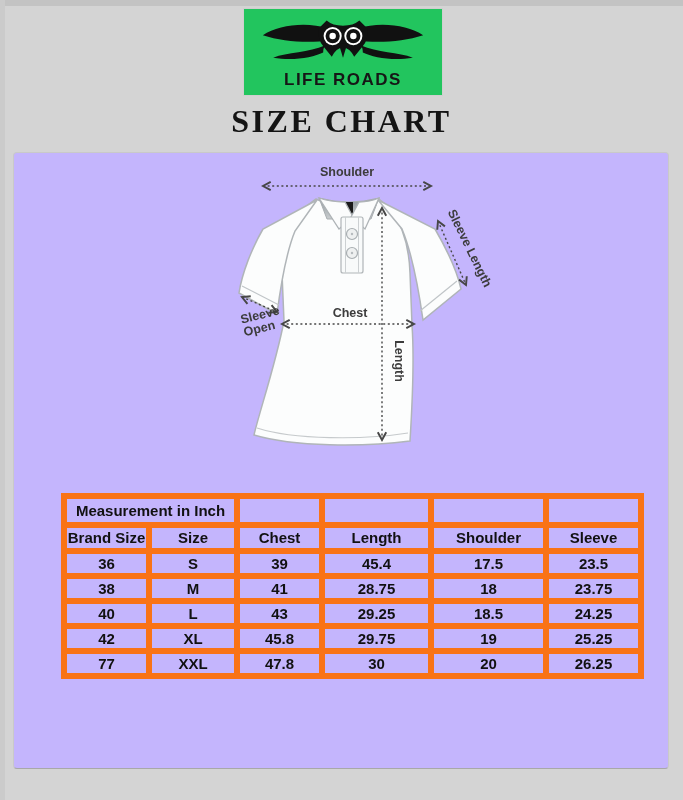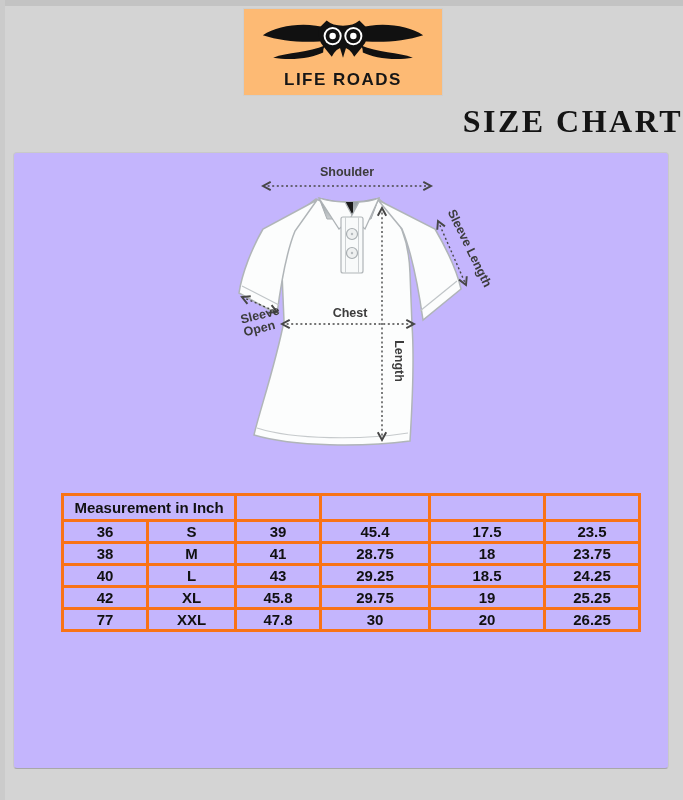--- a/index.html
+++ b/index.html
@@ -9,31 +9,31 @@
     font-family:"Liberation Sans", sans-serif;
     -webkit-font-smoothing:antialiased;
   }
   
   .edge-top{position:absolute;left:0;top:0;width:683px;height:6px;background:#c3c3c3;}
   .edge-left{position:absolute;left:0;top:0;width:5px;height:800px;background:#cbcbcb;}
 
   
   .logo-box{
     position:absolute;left:243px;top:8px;width:200px;height:88px;
-    background:#fdba74;border:1px solid #cfcfcf;box-sizing:border-box;
+    background:#22c55e;border:1px solid #cfcfcf;box-sizing:border-box;
     display:flex;flex-direction:column;align-items:center;justify-content:flex-start;
   }
   .logo-box svg{margin-top:9px;}
   .logo-text{
     margin-top:2px;font-size:17px;font-weight:bold;letter-spacing:1.5px;color:#161616;
   }
 
   
   .page-title{
-    position:absolute;left:0;top:103px;width:683px;text-align:right;
+    position:absolute;left:0;top:103px;width:683px;text-align:center;
     font-family:"Liberation Serif", serif;font-weight:bold;font-size:32px;
     letter-spacing:2.5px;color:#141414;
   }
 
   
   .content-box{
     position:absolute;left:13px;top:152px;width:656px;height:617px;
     background:#c4b5fd;border:1px solid #c9c9c9;border-bottom-color:#a8a8a8;
     border-radius:4px;box-sizing:border-box;
   }
@@ -43,21 +43,21 @@
     font-family:"Liberation Sans", sans-serif;font-size:12.5px;font-weight:600;fill:#3c3c3c;
   }
 
   
   .size-table{
     position:absolute;left:47px;top:340px;width:577px;
     border-collapse:collapse;table-layout:fixed;
     font-family:"Liberation Sans", sans-serif;color:#111;
   }
   .size-table td,.size-table th{
-    border:3px solid #f97316;text-align:center;vertical-align:middle;
+    border:6px solid #f97316;text-align:center;vertical-align:middle;
     font-size:15px;font-weight:bold;padding:0;line-height:1.15;
   }
   .size-table .caption-row td{height:23px;}
   .size-table thead th{height:20px;}
   .size-table tbody td{height:19px;border-radius:6px;}
 </style>
 </head>
 <body>
 
 <div class="edge-top"></div>
@@ -159,20 +159,28 @@
         <col style="width:95px">
     </colgroup>
     <thead>
       <tr class="caption-row">
         <td colspan="2">Measurement in Inch</td>
         <td></td>
         <td></td>
         <td></td>
         <td></td>
       </tr>
+      <tr>
+        <th>Brand Size</th>
+        <th>Size</th>
+        <th>Chest</th>
+        <th>Length</th>
+        <th>Shoulder</th>
+        <th>Sleeve</th>
+      </tr>
     </thead>
     <tbody>
         <tr>
           <td>36</td>
           <td>S</td>
           <td>39</td>
           <td>45.4</td>
           <td>17.5</td>
           <td>23.5</td>
         </tr>

